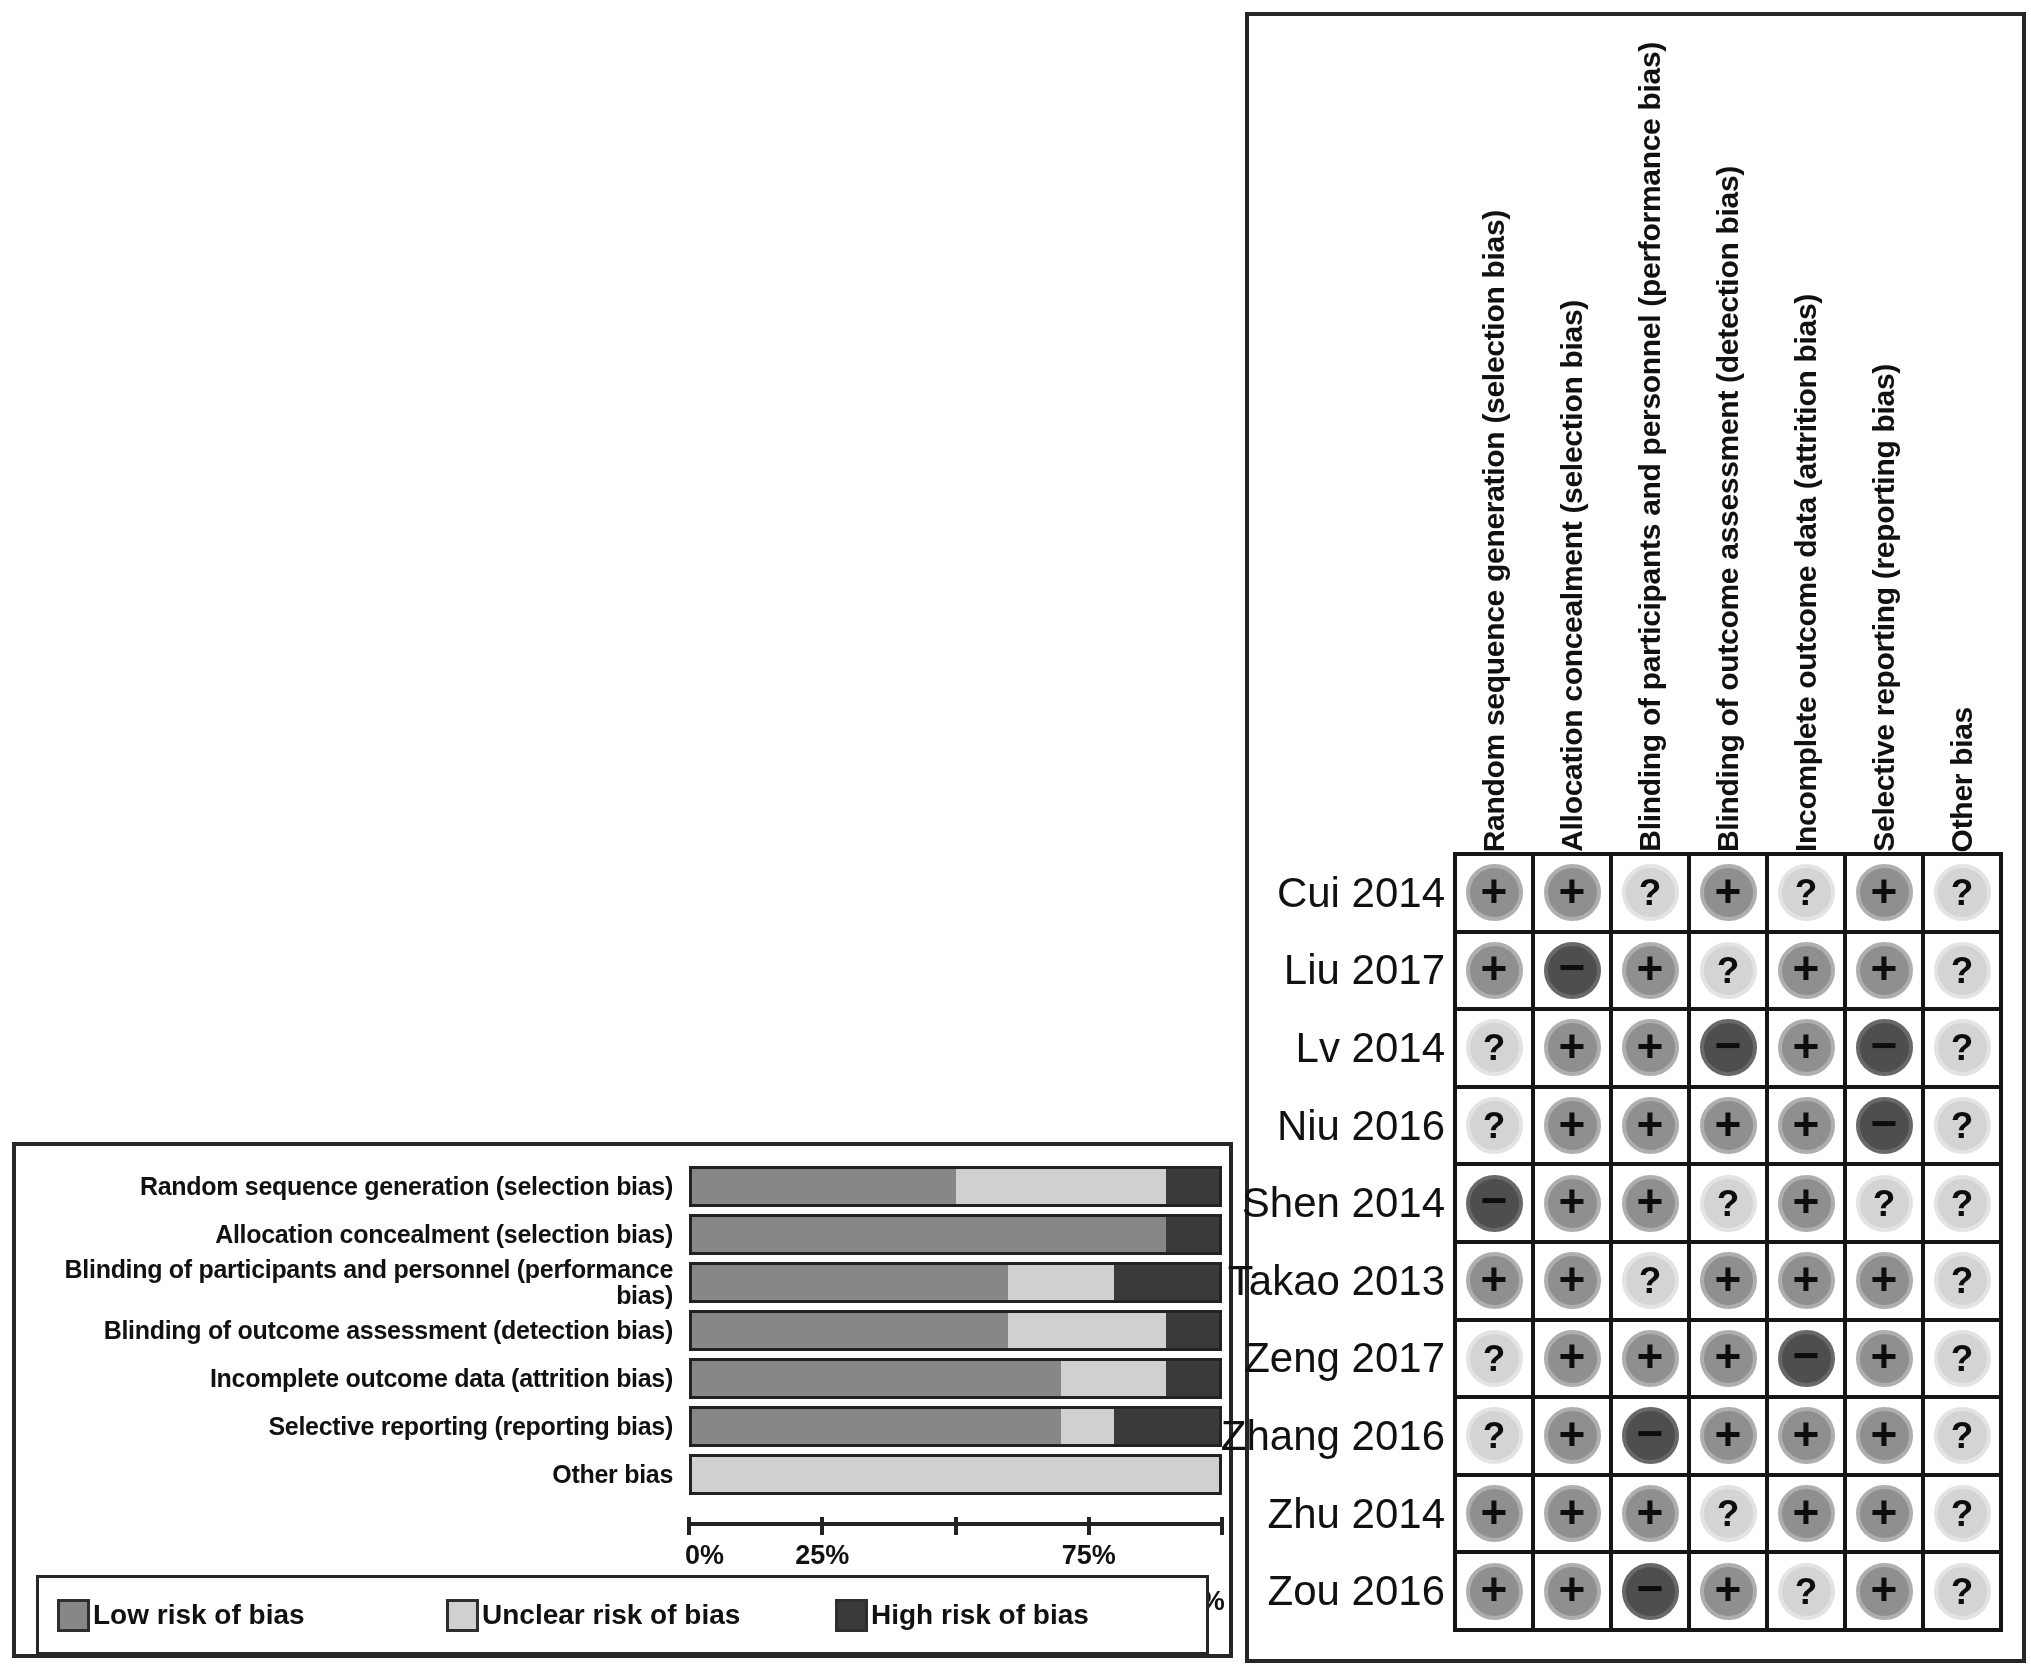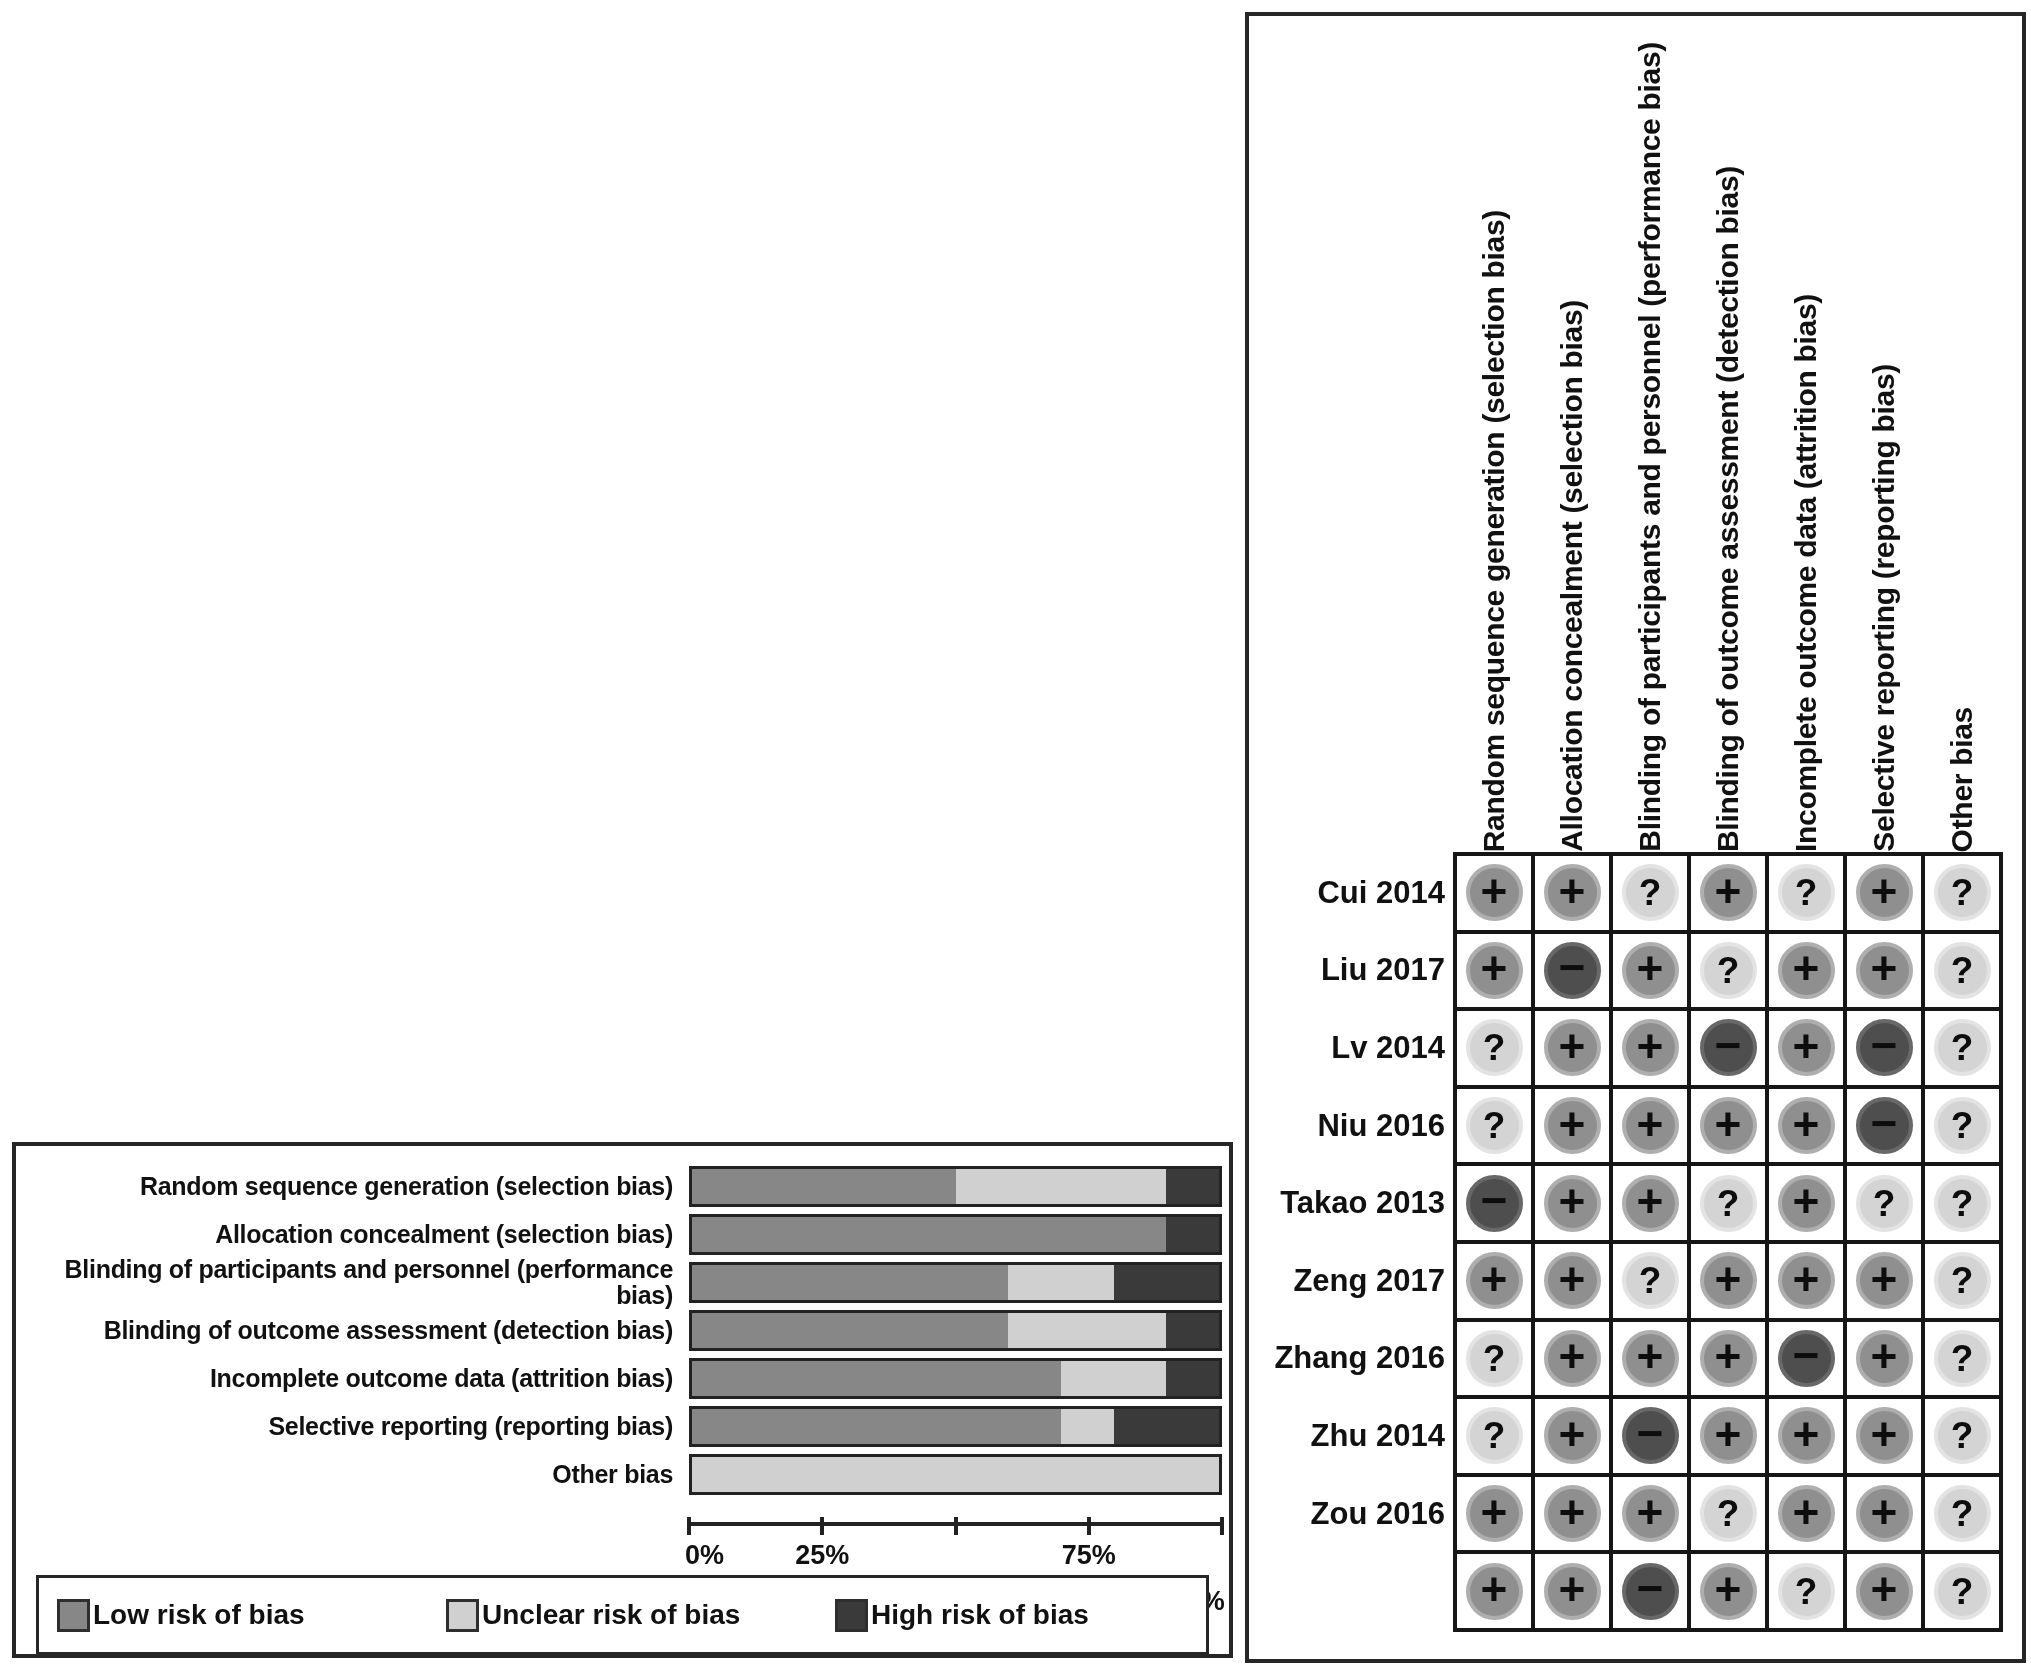--- a/index.html
+++ b/index.html
@@ -45,21 +45,21 @@
     width:78px;height:100%;flex:none;display:flex;
     justify-content:center;align-items:flex-end;
   }
   .header-slot span{
     writing-mode:vertical-rl;transform:rotate(180deg);white-space:nowrap;
     font-weight:bold;font-size:30px;letter-spacing:-0.3px;
   }
   #study-labels{position:absolute;left:0;top:838px;width:196px;}
   .study-label{
     height:77.6px;display:flex;align-items:center;justify-content:flex-end;
-    font-weight:bold;font-size:31px;white-space:nowrap;
+    font-weight:normal;font-size:42px;white-space:nowrap;
   }
   #summary-grid{
     position:absolute;left:204px;top:836px;
     display:grid;grid-template-columns:repeat(7,78px);grid-auto-rows:77.6px;
     border:2px solid #161616;background:#fff;
   }
   .judgment-cell{
     border:2px solid #161616;box-sizing:border-box;
     display:flex;align-items:center;justify-content:center;background:#fff;
   }
@@ -190,20 +190,21 @@
         </div>
         <div class="header-slot">
           <span>Other bias</span>
         </div>
       </div>
     <div id="study-labels">
         <div class="study-label">Cui 2014</div>
         <div class="study-label">Liu 2017</div>
         <div class="study-label">Lv 2014</div>
         <div class="study-label">Niu 2016</div>
+        <div class="study-label">Shen 2014</div>
         <div class="study-label">Takao 2013</div>
         <div class="study-label">Zeng 2017</div>
         <div class="study-label">Zhang 2016</div>
         <div class="study-label">Zhu 2014</div>
         <div class="study-label">Zou 2016</div>
       </div>
     <div id="summary-grid">
         <div class="judgment-cell">
           <div class="circle low">
             <span class="sym sym-plus">+</span>

